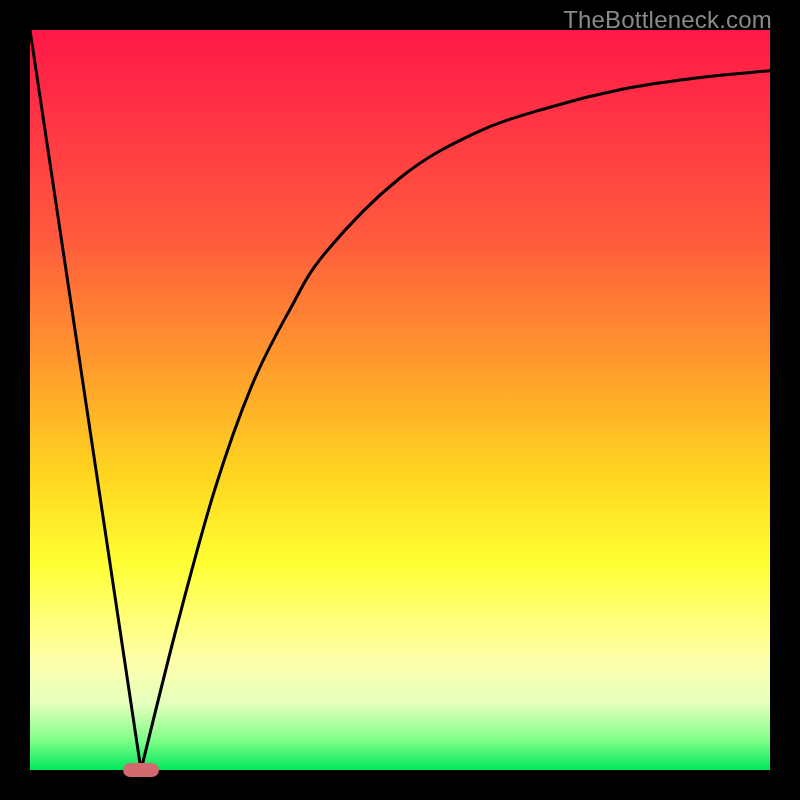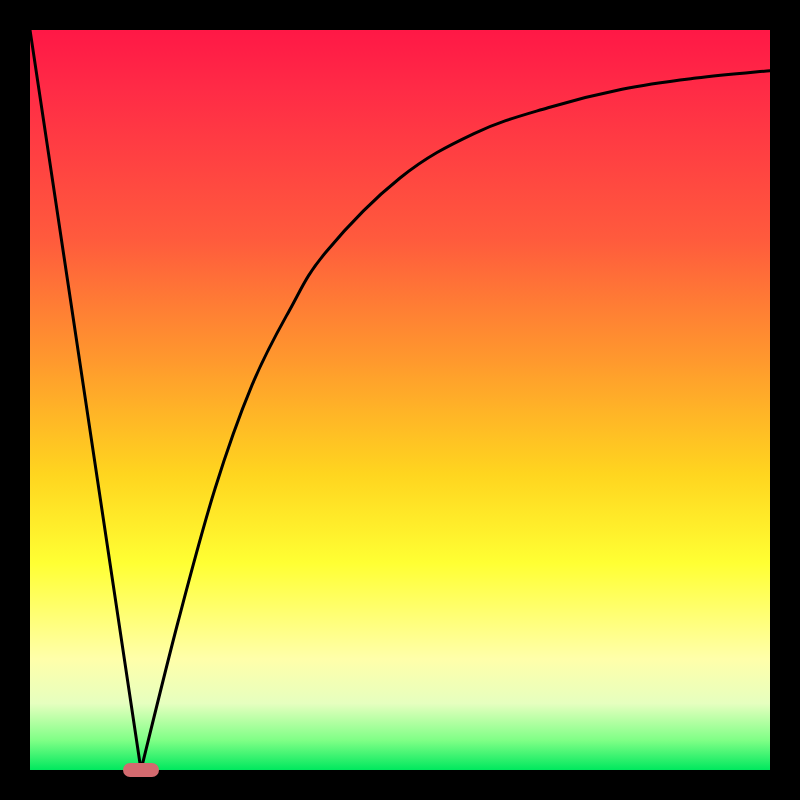--- a/index.html
+++ b/index.html
@@ -61,19 +61,20 @@
     height: 14px;
     border-radius: 7px;
     background: #d36a6f;
     transform: translate(-50%, -50%);
   }
 </style>
 </head>
 <body>
 
 <div class="frame">
+  <div class="watermark">TheBottleneck.com</div>
   <div class="plot">
     <svg class="curve" viewBox="0 0 740 740" preserveAspectRatio="none">
       <path d="M 0.00 0.00 L 111.00 740.00 C 117.66 713.36, 134.68 642.62, 148.00 592.00 C 161.32 541.38, 171.68 501.42, 185.00 458.80 C 198.32 416.18, 208.68 387.17, 222.00 355.20 C 235.32 323.23, 245.68 305.18, 259.00 281.20 C 272.32 257.22, 276.02 245.98, 296.00 222.00 C 315.98 198.02, 343.36 169.31, 370.00 148.00 C 396.64 126.69, 417.36 116.25, 444.00 103.60 C 470.64 90.95, 491.36 85.69, 518.00 77.70 C 544.64 69.71, 565.36 64.53, 592.00 59.20 C 618.64 53.87, 639.36 51.43, 666.00 48.10 C 692.64 44.77, 726.68 42.03, 740.00 40.70" fill="none" stroke="#000" stroke-width="3" stroke-linejoin="round" stroke-linecap="round"></path>
     </svg>
     <div class="marker" style="left: 111px; top: 740px; background: rgb(211, 106, 111);"></div>
   </div>
 </div>
 
 </body></html>

